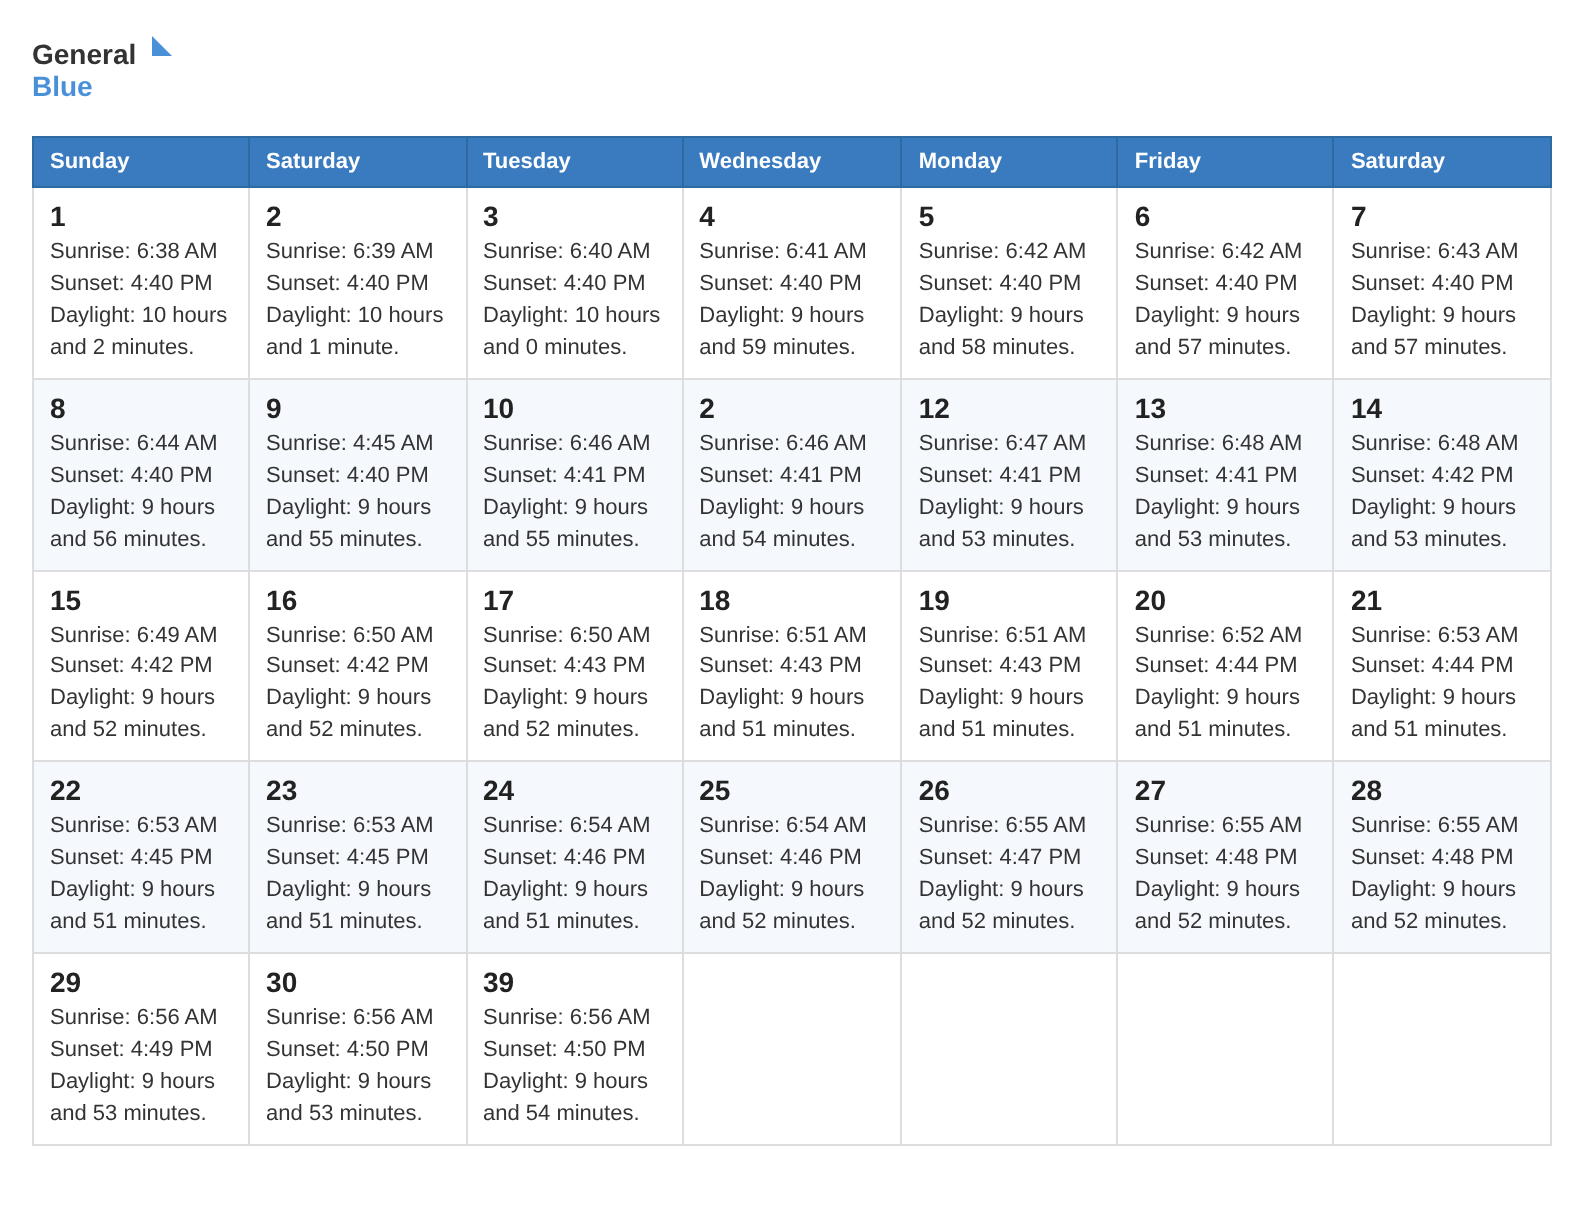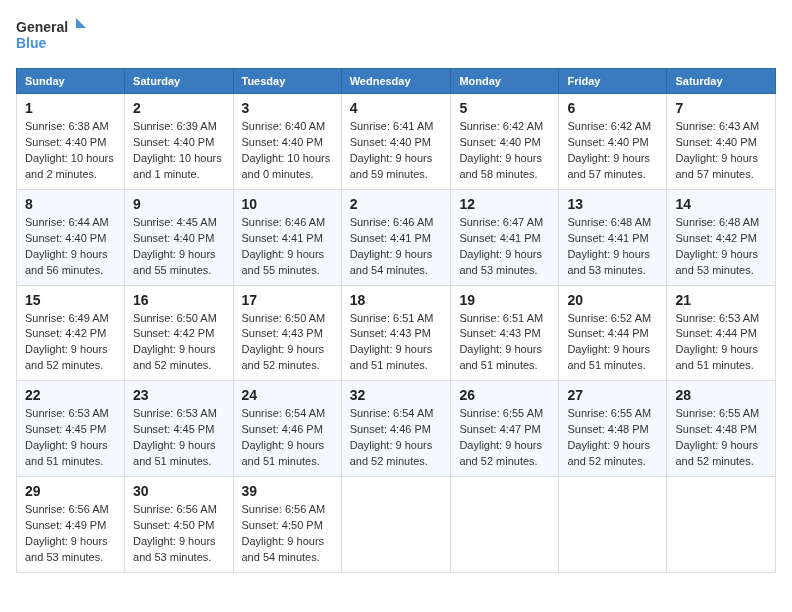--- a/index.html
+++ b/index.html
@@ -297,21 +297,21 @@
         </td>
         <td>
           <span class="day-number">24</span>
           <div class="cell-content">
             <span>Sunrise: 6:54 AM</span><br>
             <span>Sunset: 4:46 PM</span><br>
             <span>Daylight: 9 hours and 51 minutes.</span>
           </div>
         </td>
         <td>
-          <span class="day-number">32</span>
+          <span class="day-number">25</span>
           <div class="cell-content">
             <span>Sunrise: 6:54 AM</span><br>
             <span>Sunset: 4:46 PM</span><br>
             <span>Daylight: 9 hours and 52 minutes.</span>
           </div>
         </td>
         <td>
           <span class="day-number">26</span>
           <div class="cell-content">
             <span>Sunrise: 6:55 AM</span><br>

